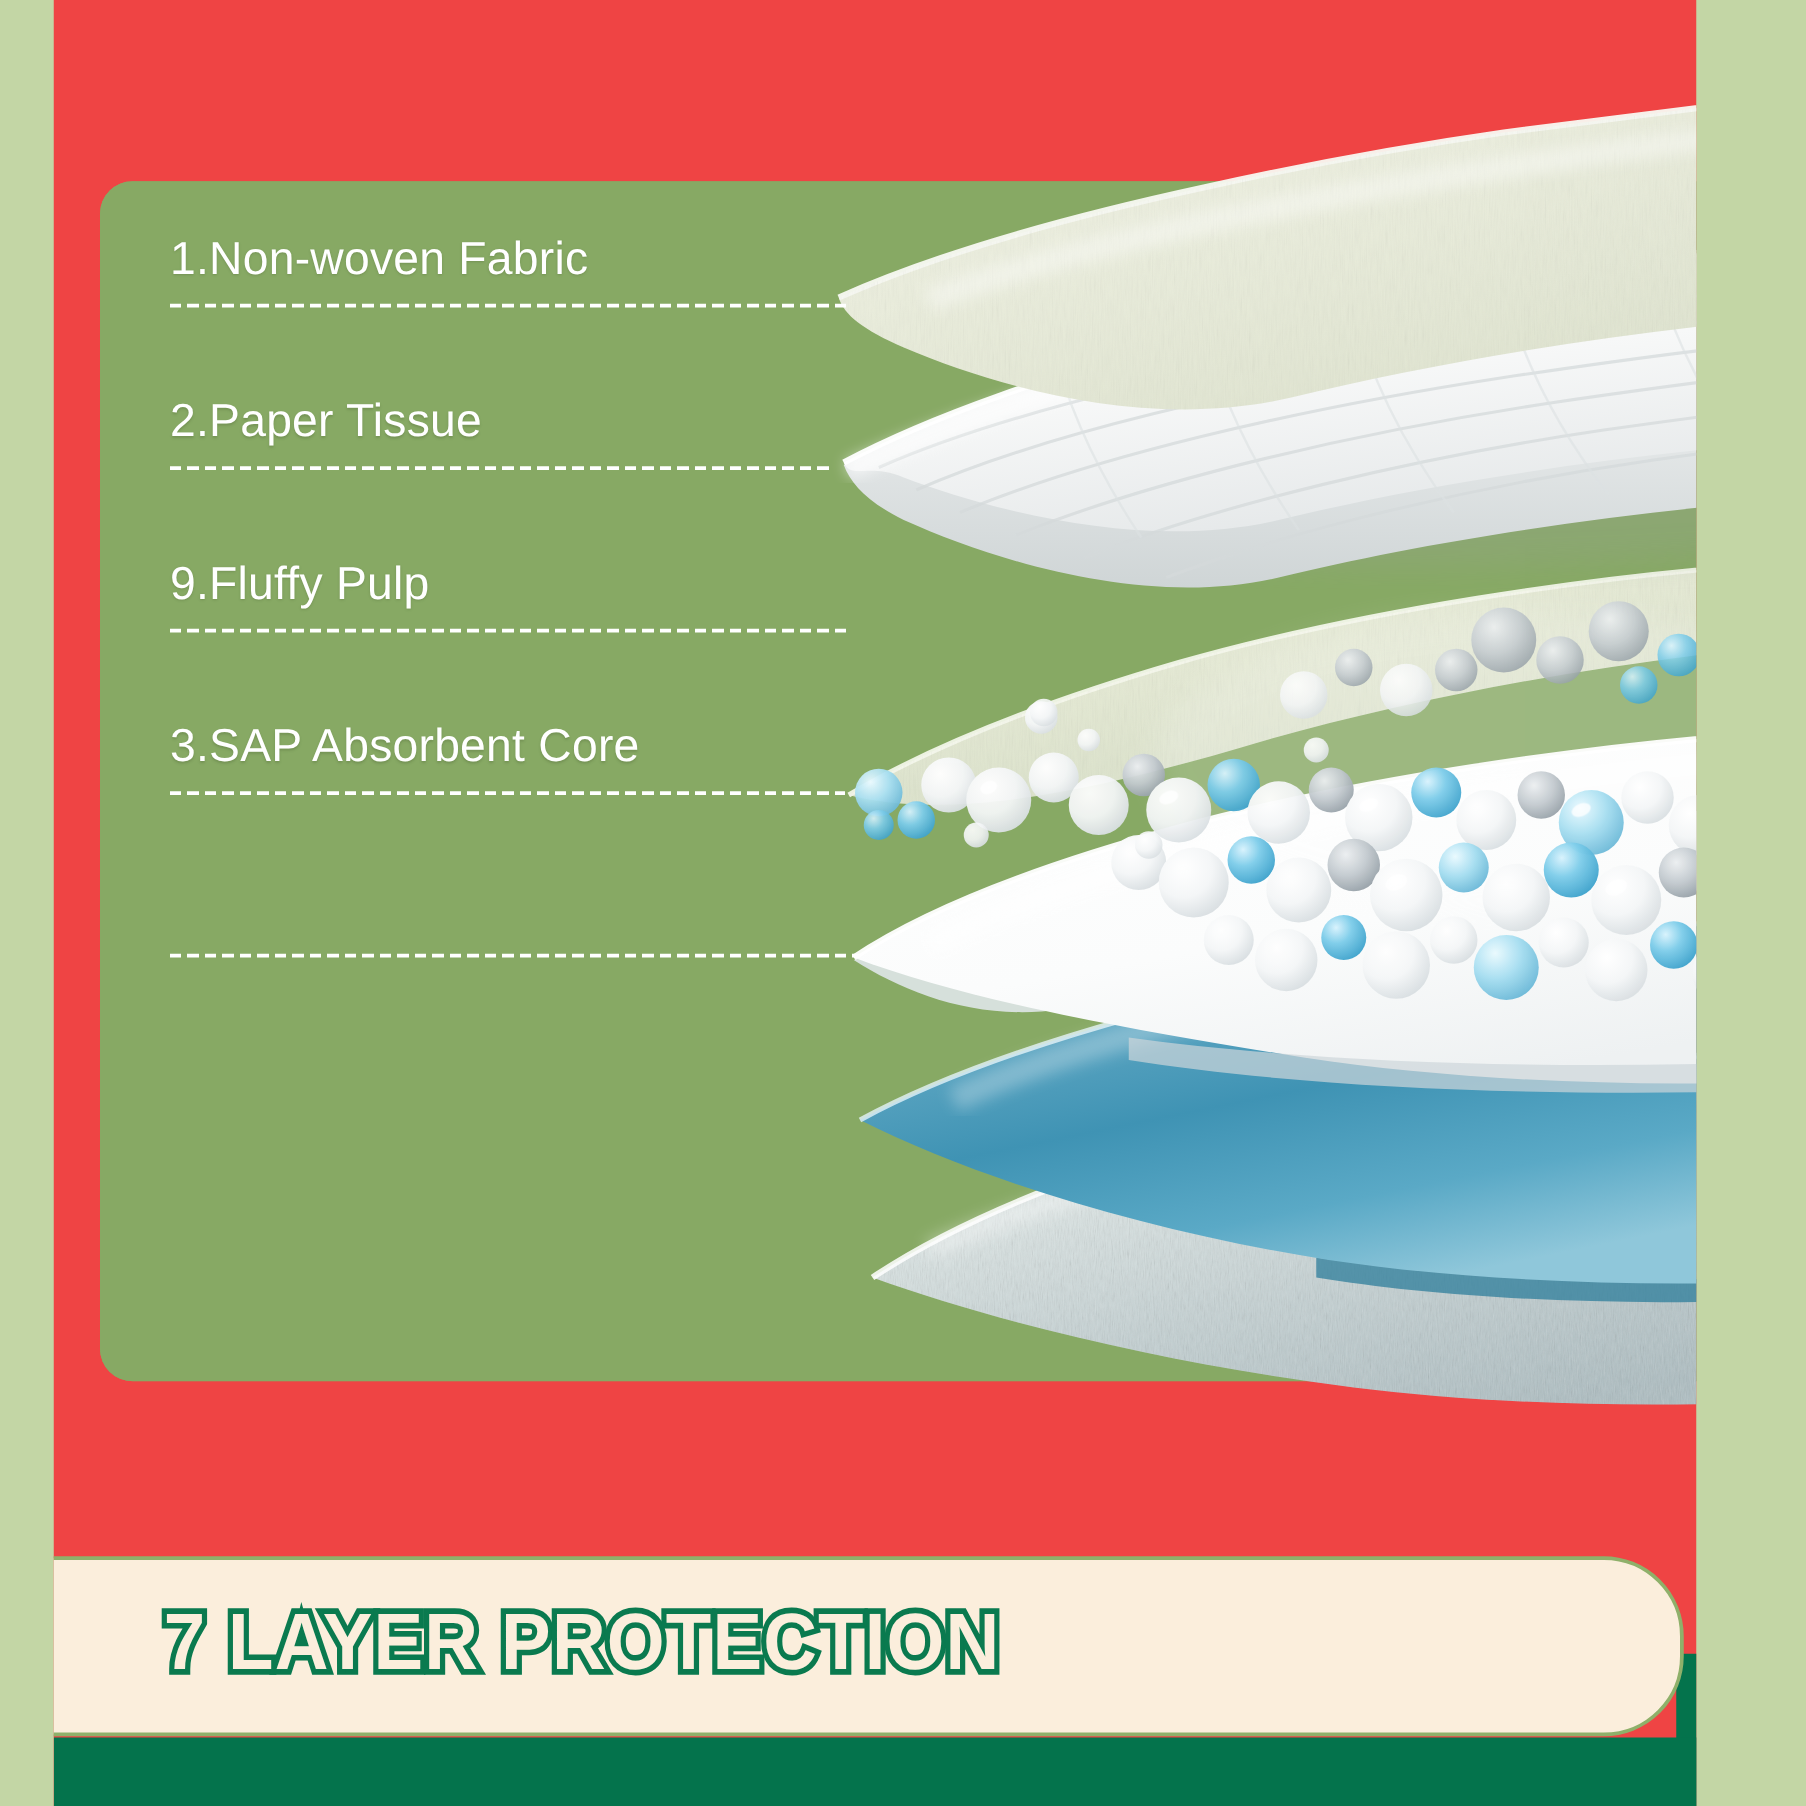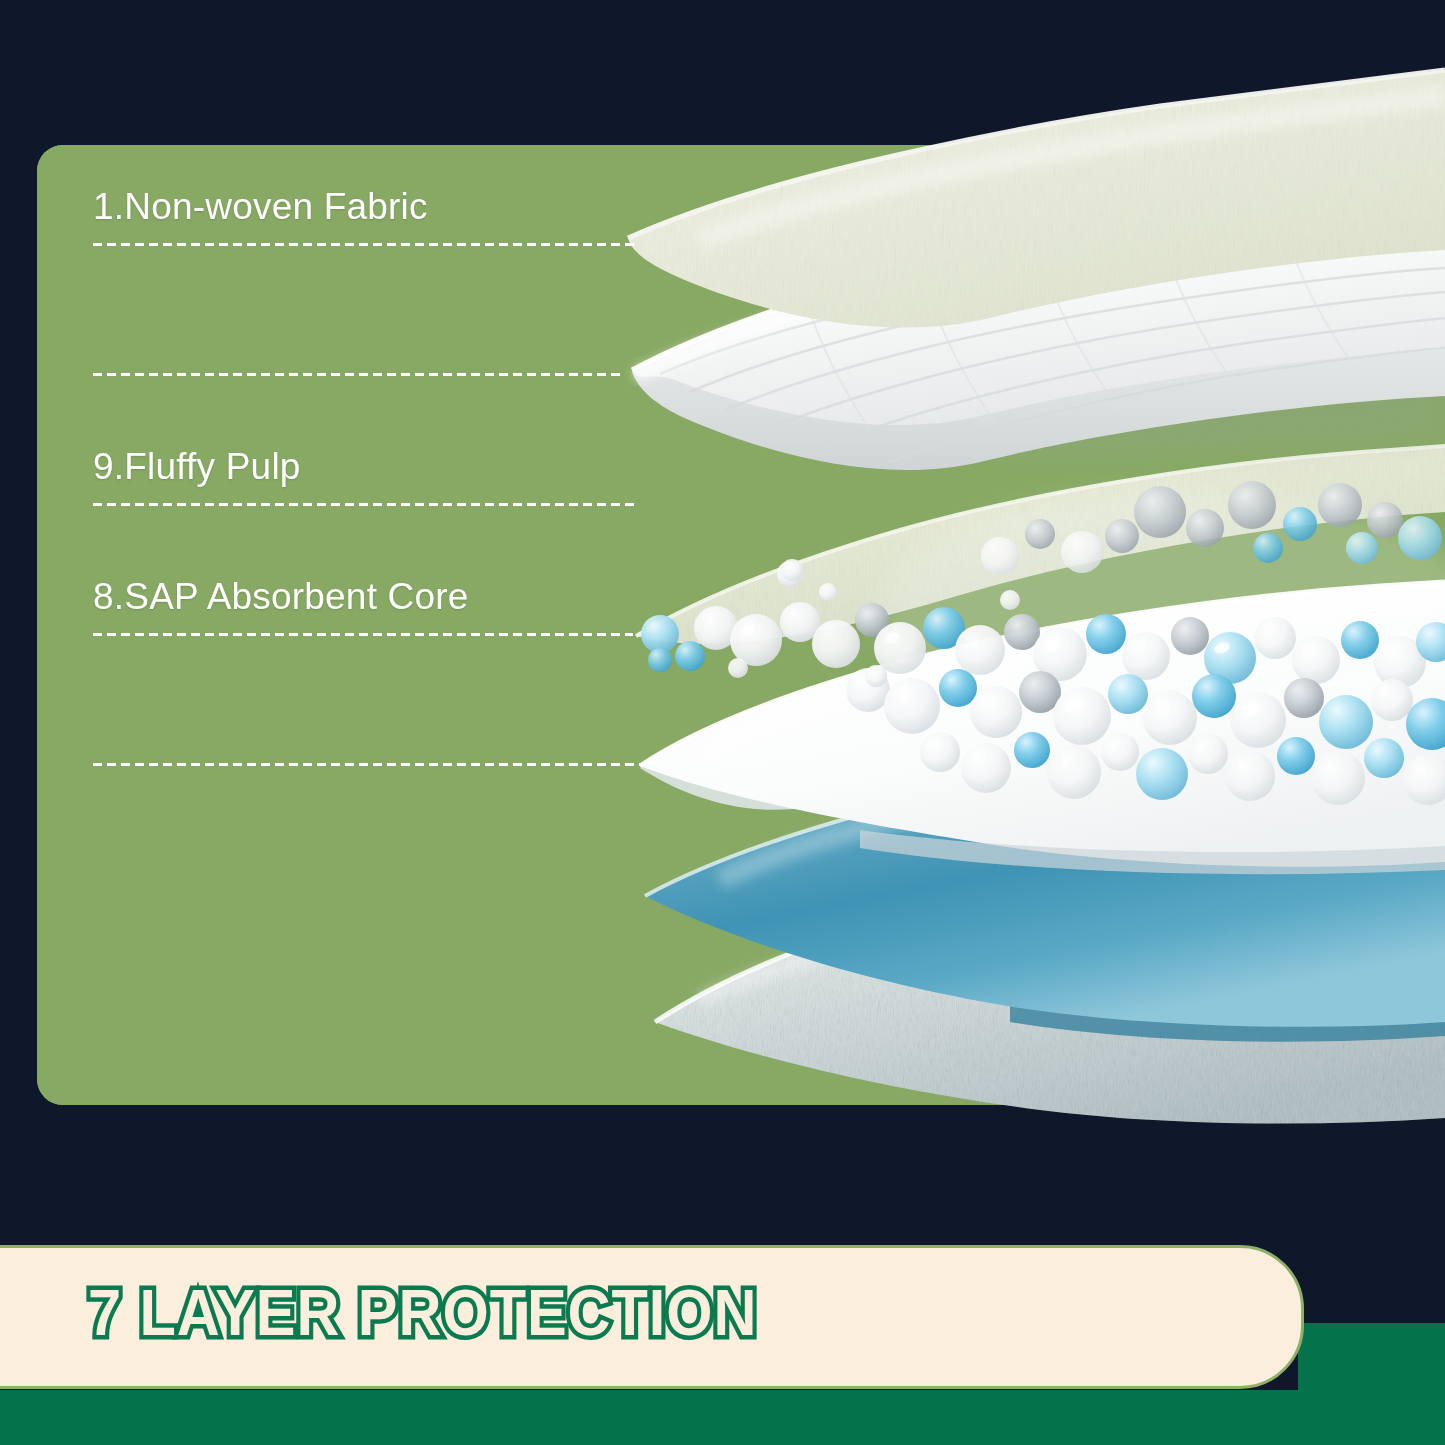--- a/index.html
+++ b/index.html
@@ -8,23 +8,24 @@
   body {
     font-family:"Liberation Sans", sans-serif;
     background:#c3d6a5;
     overflow:hidden;
     position:relative;
   }
 
   
   #canvas {
     position:absolute; inset:0;
-    width:1445px; height:1445px;
-    background:#0f172a;
+    width:1314px; height:1445px;
+    background:#ef4444;
     overflow:hidden;
+    margin-left:43px;
   }
 
   
   .bottom-band {
     position:absolute;
     left:0; top:1390px;
     width:1445px; height:55px;
     background:#04734c;
   }
   .bottom-band-right {
@@ -417,30 +418,31 @@
   </div>
 
   <div class="labels">
 
     <div class="label-row">
       <div class="label-text">1.Non-woven Fabric</div>
       <div class="label-dash" style="width:545px;"></div>
     </div>
 
     <div class="label-row">
+      <div class="label-text">2.Paper Tissue</div>
       <div class="label-dash" style="width:530px;"></div>
     </div>
 
     <div class="label-row">
       <div class="label-text">9.Fluffy Pulp</div>
       <div class="label-dash" style="width:545px;"></div>
     </div>
 
     <div class="label-row">
-      <div class="label-text">8.SAP Absorbent Core</div>
+      <div class="label-text">3.SAP Absorbent Core</div>
       <div class="label-dash" style="width:540px;"></div>
     </div>
 
     <div class="label-row">
       <div class="label-dash" style="width:552px;"></div>
     </div>
 
 
 
   </div>

